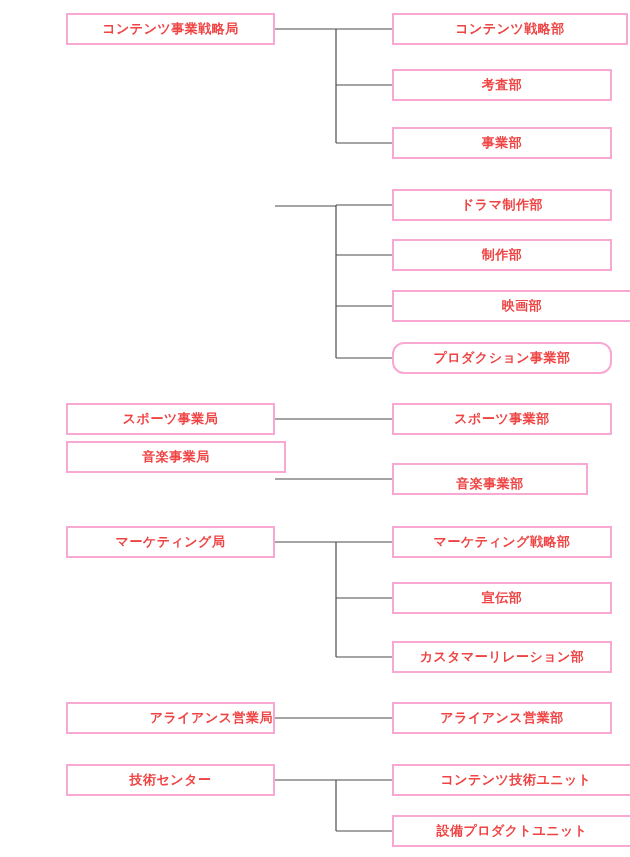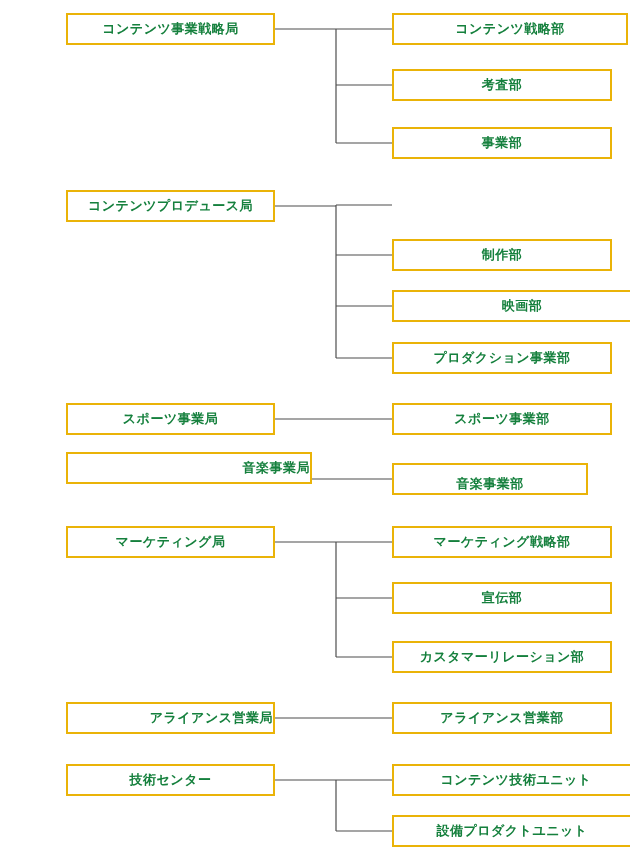--- a/index.html
+++ b/index.html
@@ -21,27 +21,27 @@
     top: 0;
     width: 630px;
     height: 857px;
     display: block;
   }
   .org-box {
     position: absolute;
     box-sizing: border-box;
     height: 32px;
     background: #ffffff;
-    border: 2px solid #eab308;
+    border: 2px solid #f9a8d4;
     display: flex;
     align-items: center;
     justify-content: center;
     font-size: 13px;
     font-weight: bold;
-    color: #15803d;
+    color: #ef4444;
     letter-spacing: 0.5px;
     white-space: nowrap;
   }
   .org-box.parent {
     left: 66px;
     width: 209px;
   }
   .org-box.child {
     left: 392px;
     width: 220px;
@@ -84,39 +84,39 @@
     </div>
     <div class="org-box child" style="top: 13px; left: 392px; width: 236px;">
       <span>コンテンツ戦略部</span>
     </div>
     <div class="org-box child" style="top: 69px; left: 392px; width: 220px;">
       <span>考査部</span>
     </div>
     <div class="org-box child" style="top: 127px; left: 392px; width: 220px;">
       <span>事業部</span>
     </div>
-    <div class="org-box parent" style="top: 190px; left: 66px; width: 209px;">
-      <span>コンテンツプロデュース局</span>
+    <div class="org-box child" style="top: 189px; left: 392px; width: 220px;">
+      <span>ドラマ制作部</span>
     </div>
     <div class="org-box child" style="top: 239px; left: 392px; width: 220px;">
       <span>制作部</span>
     </div>
     <div class="org-box child" style="top: 290px; left: 392px; width: 260px;">
       <span>映画部</span>
     </div>
-    <div class="org-box child" style="top: 342px; left: 392px; width: 220px;">
+    <div class="org-box child" style="top: 342px; left: 392px; width: 220px; border-radius: 12px;">
       <span>プロダクション事業部</span>
     </div>
     <div class="org-box parent" style="top: 403px; left: 66px; width: 209px;">
       <span>スポーツ事業局</span>
     </div>
     <div class="org-box child" style="top: 403px; left: 392px; width: 220px;">
       <span>スポーツ事業部</span>
     </div>
-    <div class="org-box parent" style="top: 452px; left: 66px; width: 246px; justify-content: flex-end;">
+    <div class="org-box parent" style="top: 441px; left: 66px; width: 220px;">
       <span>音楽事業局</span>
     </div>
     <div class="org-box child" style="top: 463px; left: 392px; width: 196px; align-items: flex-end;">
       <span>音楽事業部</span>
     </div>
     <div class="org-box parent" style="top: 526px; left: 66px; width: 209px;">
       <span>マーケティング局</span>
     </div>
     <div class="org-box child" style="top: 526px; left: 392px; width: 220px;">
       <span>マーケティング戦略部</span>

